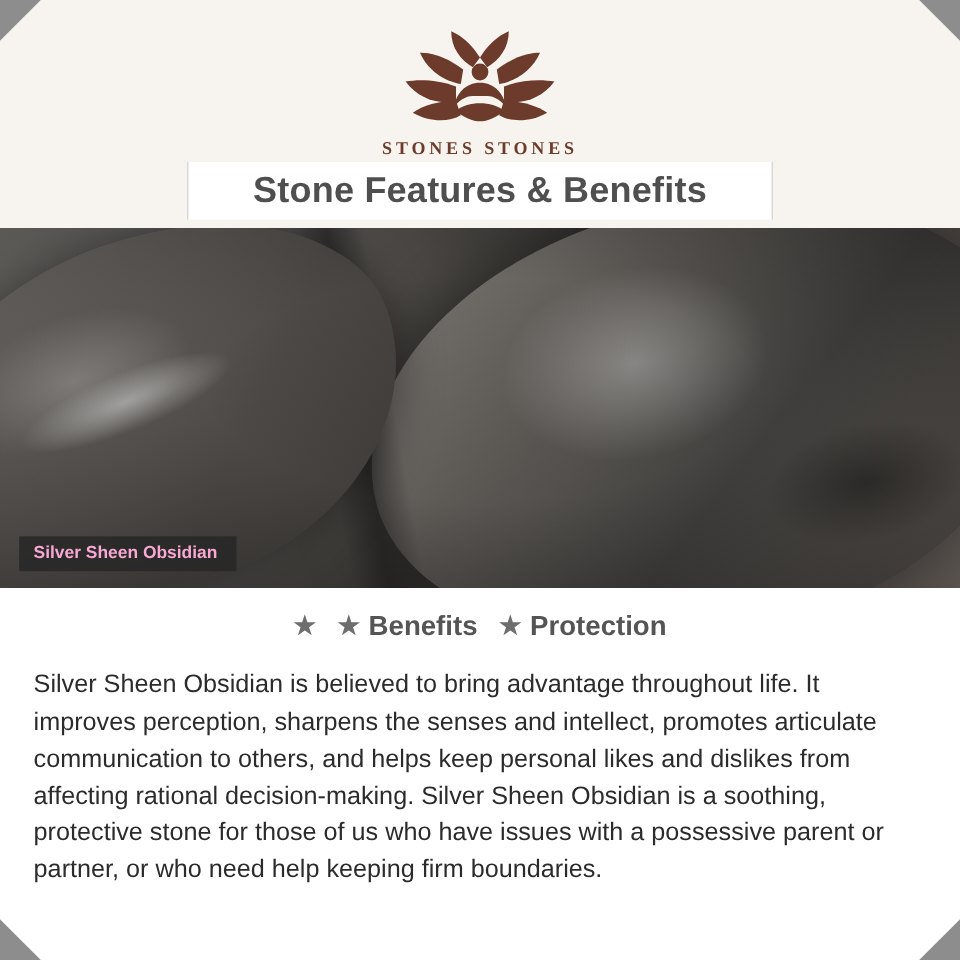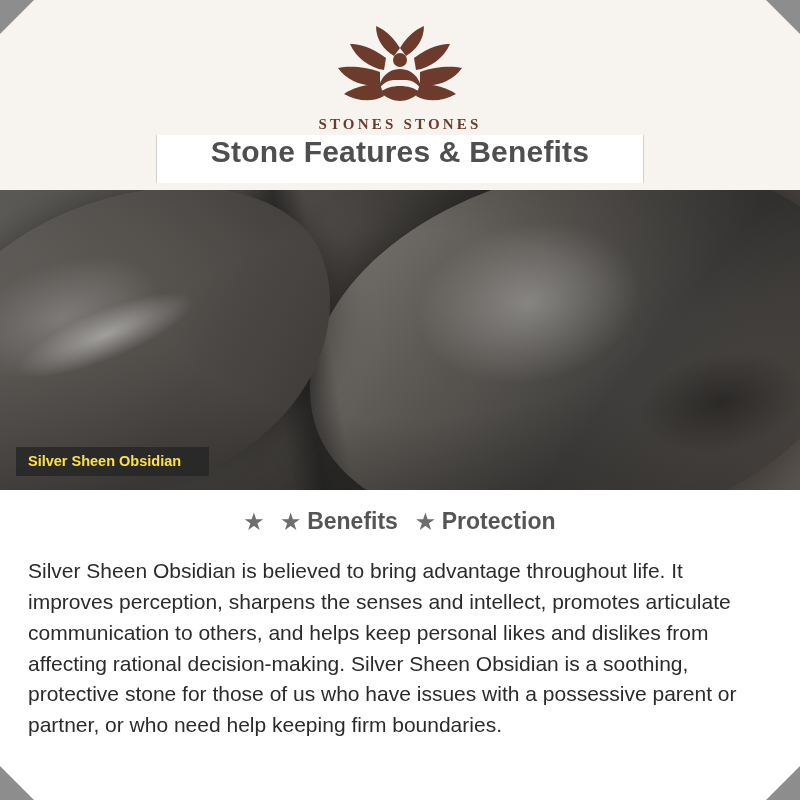--- a/index.html
+++ b/index.html
@@ -82,20 +82,21 @@
     position: absolute;
     left: 156px;
     right: 156px;
     top: 135px;
     height: 48px;
     background: #ffffff;
     border-left: 1px solid #cfcfcf;
     border-right: 1px solid #cfcfcf;
     box-sizing: border-box;
     display: flex;
+    align-items: center;
     justify-content: center;
   }
   .title-band .title-text {
     font-size: 30px;
     font-weight: bold;
     color: #4f4f4f;
     font-family: "Liberation Sans", sans-serif;
     letter-spacing: 0.2px;
   }
 
@@ -165,24 +166,24 @@
     position: absolute;
     inset: 0;
     background: radial-gradient(ellipse at 50% 45%, rgba(0,0,0,0) 40%, rgba(0,0,0,0.35) 100%);
   }
 
   .photo-caption {
     position: absolute;
     left: 16px;
     bottom: 14px;
     background: rgba(38,38,38,0.82);
-    color: #fde047;
+    color: #f9a8d4;
     font-size: 14.5px;
     font-weight: bold;
-    padding: 6px 28px 7px 12px;
+    padding: 6px 16px 7px 12px;
     z-index: 8;
   }
 
   
   .body-area {
     position: relative;
     padding: 18px 28px 0 28px;
     background: #ffffff;
     z-index: 10;
   }

